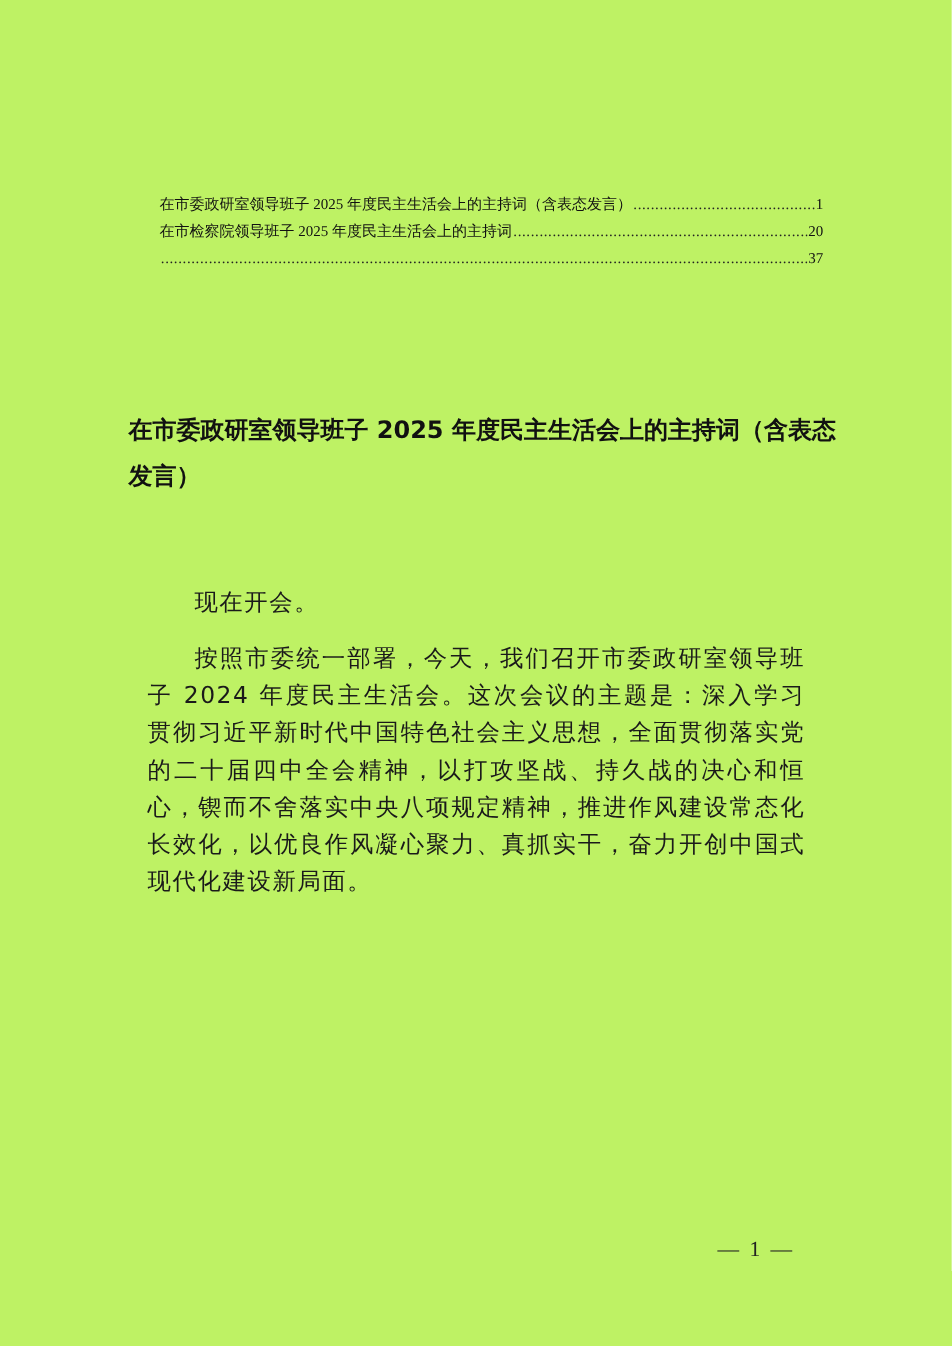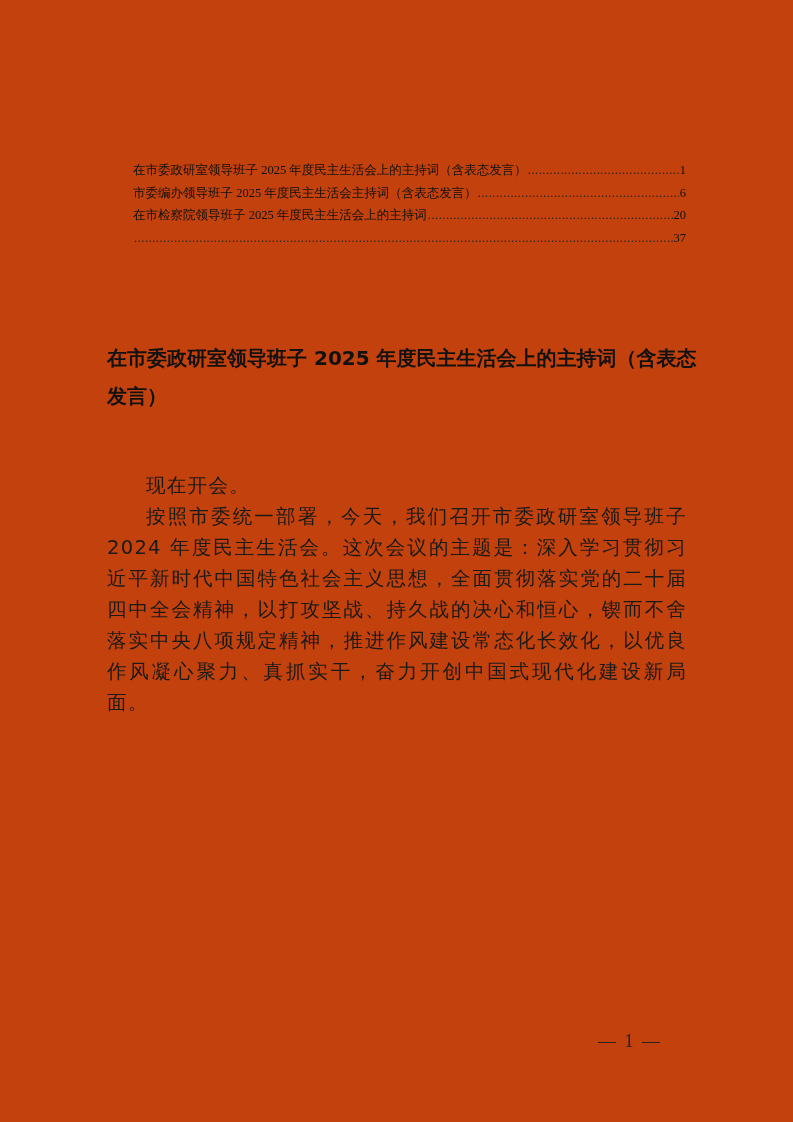--- a/index.html
+++ b/index.html
@@ -13,21 +13,21 @@
       position: relative;
       overflow: hidden;
       color: #111111;
       font-family: "DejaVu Serif", "Liberation Serif", serif;
     }
     .page {
       position: absolute;
       left: 0; top: 0;
       width: 793px;
       height: 1122px;
-      background: #c2410c;
+      background: #bef264;
     }
     
     .toc {
       position: absolute;
       left: 133px;
       top: 159px;
       width: 553px;
     }
     .toc-row {
       display: flex;
@@ -70,21 +70,21 @@
       left: 107px;
       top: 470px;
       width: 580px;
       font-size: 19.5px;
       line-height: 31px;
       font-family: "DejaVu Sans", "Liberation Sans", sans-serif;
       font-weight: normal;
       color: #1a1a1a;
     }
     .body-text p {
-      margin: 0;
+      margin: 16px;
       text-indent: 2em;
       text-align: justify;
       letter-spacing: 1.3px;
     }
     .page-number {
       position: absolute;
       left: 598px;
       top: 1031px;
       font-size: 18px;
       font-family: "Liberation Serif", "DejaVu Serif", serif;
@@ -97,25 +97,20 @@
 
 <div class="page">
 
   <div class="toc">
     <div class="toc-row">
       <span class="toc-title">在市委政研室领导班子 2025 年度民主生活会上的主持词（含表态发言）</span>
       <span class="toc-dots"></span>
       <span class="toc-page">1</span>
     </div>
     <div class="toc-row">
-      <span class="toc-title">市委编办领导班子 2025 年度民主生活会主持词（含表态发言）</span>
-      <span class="toc-dots"></span>
-      <span class="toc-page">6</span>
-    </div>
-    <div class="toc-row">
       <span class="toc-title">在市检察院领导班子 2025 年度民主生活会上的主持词</span>
       <span class="toc-dots"></span>
       <span class="toc-page">20</span>
     </div>
     <div class="toc-row">
       <span class="toc-dots"></span>
       <span class="toc-page">37</span>
     </div>
   </div>
 

